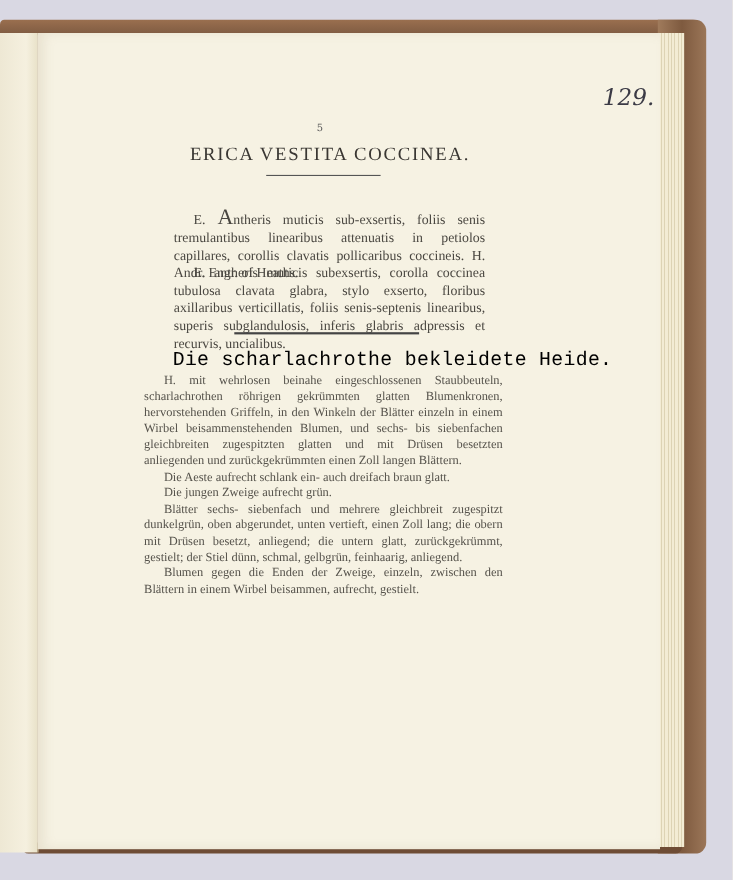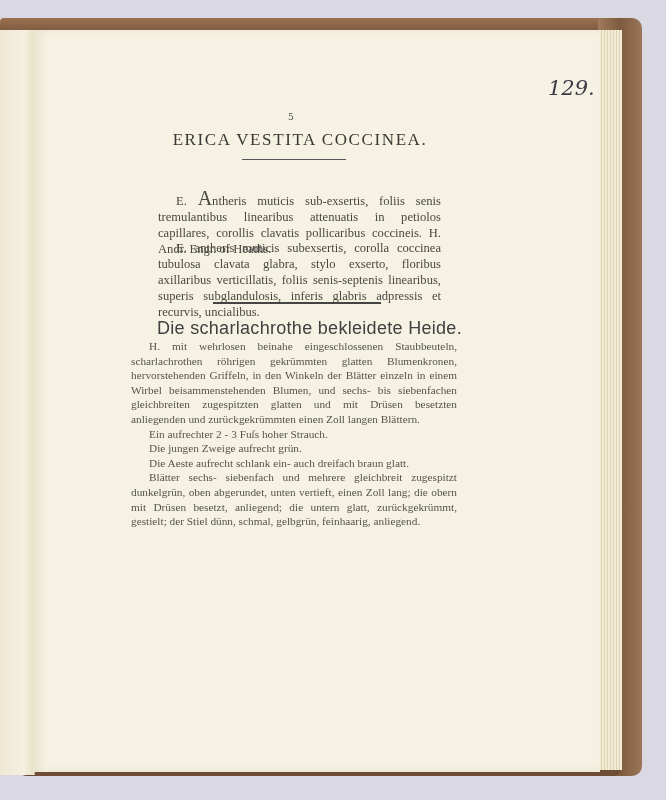--- a/index.html
+++ b/index.html
@@ -55,21 +55,21 @@
       position:absolute; left:142px; width:315px;
       font-family:"Liberation Serif", serif; font-size:12.6px; line-height:16px;
       color:#4a4741; text-align:justify;
     }
     .latin p { margin:16px; text-indent:18px; }
     .latin .big { font-size:20px; }
     .latin1 { top:174px; }
     .latin2 { top:224px; }
     .german-title {
       position:absolute; left:157px; top:318px;
-      font-family:Liberation Sans, sans-serif; font-size:18px; color:#404040;
+      font-family:Liberation Mono, monospace; font-size:18px; color:#000000;
       letter-spacing:0.3px;
     }
     .german {
       position:absolute; left:131px; width:326px;
       font-family:"Liberation Serif", serif; font-size:11.3px; line-height:14.6px;
       color:#55524b; text-align:justify;
     }
     .german p { margin:0; text-indent:18px; }
     .g-head { top:339px; }
   </style>
@@ -97,17 +97,17 @@
 <div class="latin latin2">
   <p>E. antheris muticis subexsertis, corolla coccinea tubulosa clavata glabra, stylo exserto, floribus axillaribus verticillatis, foliis senis-septenis linearibus, superis subglandulosis, inferis glabris adpressis et recurvis, uncialibus.</p>
 </div>
 
 <div class="rule2"></div>
 
 <div class="german-title">Die scharlachrothe bekleidete Heide.</div>
 
 <div class="german g-head">
   <p>H. mit wehrlosen beinahe eingeschlossenen Staubbeuteln, scharlachrothen röhrigen gekrümmten glatten Blumenkronen, hervorstehenden Griffeln, in den Winkeln der Blätter einzeln in einem Wirbel beisammenstehenden Blumen, und sechs- bis siebenfachen gleichbreiten zugespitzten glatten und mit Drüsen besetzten anliegenden und zurückgekrümmten einen Zoll langen Blättern.</p>
-  <p>Ein aufrechter 2 - 3 Fuſs hoher Strauch.</p>
+  <p>Die Aeste aufrecht schlank ein- auch dreifach braun glatt.</p>
   <p>Die jungen Zweige aufrecht grün.</p>
-  <p>Die Aeste aufrecht schlank ein- auch dreifach braun glatt.</p>
   <p>Blätter sechs- siebenfach und mehrere gleichbreit zugespitzt dunkelgrün, oben abgerundet, unten vertieft, einen Zoll lang; die obern mit Drüsen besetzt, anliegend; die untern glatt, zurückgekrümmt, gestielt; der Stiel dünn, schmal, gelbgrün, feinhaarig, anliegend.</p>
+  <p>Blumen gegen die Enden der Zweige, einzeln, zwischen den Blättern in einem Wirbel beisammen, aufrecht, gestielt.</p>
 </div>
 
 </body></html>

